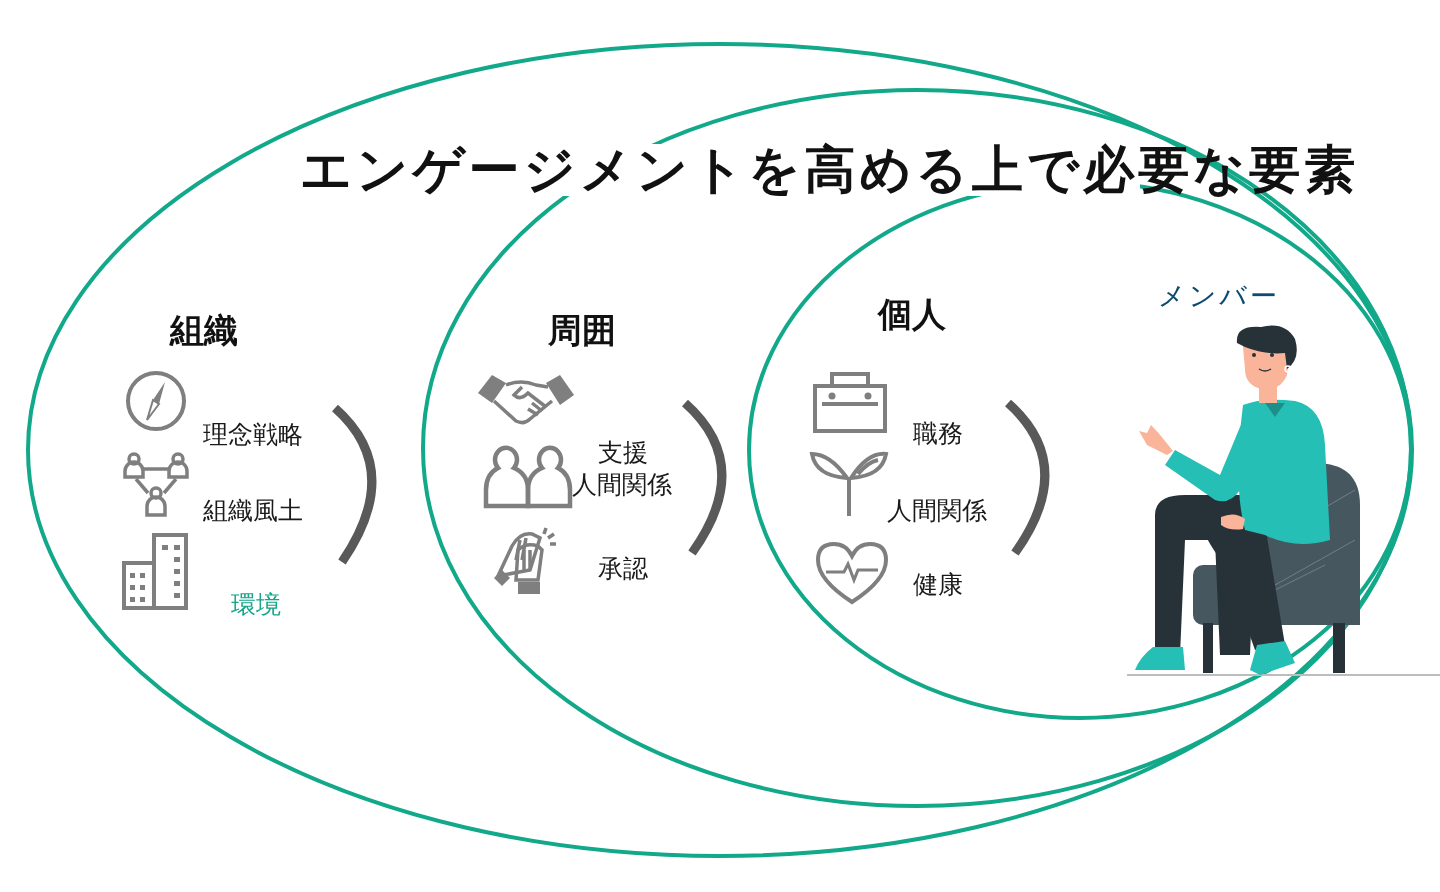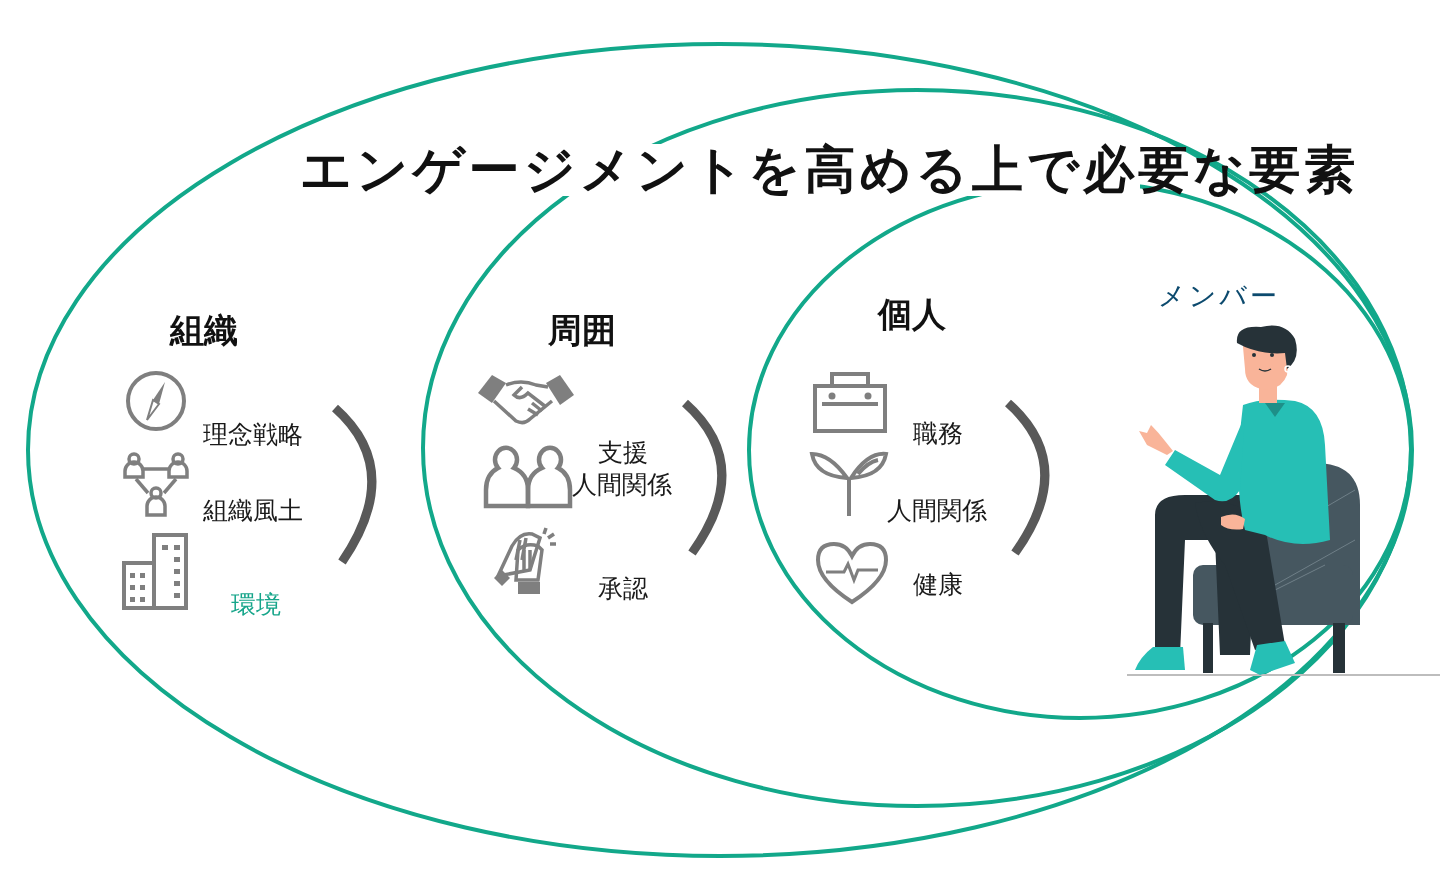--- a/index.html
+++ b/index.html
@@ -114,21 +114,21 @@
         <path d="M40 30 L40 50"></path>
       <path d="M56 8 L54 14"></path>
         <path d="M64 14 L58 18"></path>
         <path d="M66 24 L60 24"></path>
     </g>
     <g fill="#7f7f7f">
       <path d="M4 58 L12 50 L20 58 L12 66 Z"></path>
       <rect x="28" y="62" width="22" height="12"></rect>
     </g>
   </svg>
-  <div class="abs item" style="left:598px;top:548px">承認</div>
+  <div class="abs item" style="left:598px;top:528px">承認</div>
 
   <svg class="icon" style="left:680px;top:395px" width="60" height="170" viewBox="0 0 60 170">
     <path d="M5 8 Q75 70 12 158" fill="none" stroke="#595959" stroke-width="9"></path>
   </svg>
 
   <div class="abs group-title" style="left:878px;top:292px">個人</div>
 
   <svg class="icon" style="left:812px;top:370px" width="76" height="64" viewBox="0 0 76 64">
     <g fill="none" stroke="#7f7f7f" stroke-width="4">
       <rect x="3" y="16" width="70" height="45"></rect>

